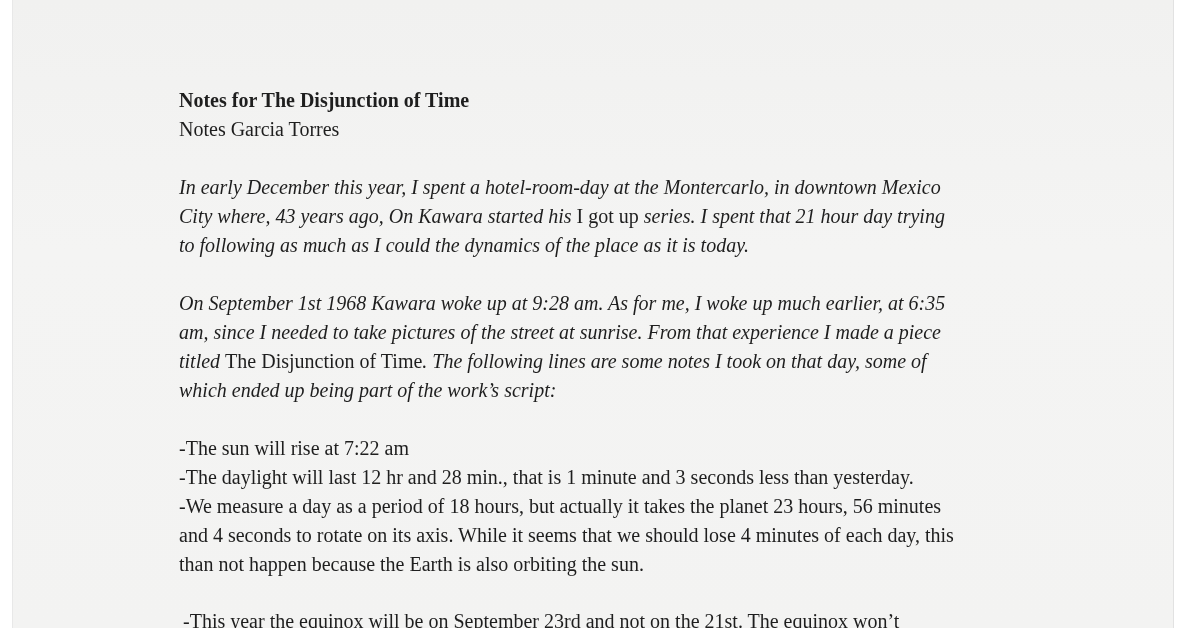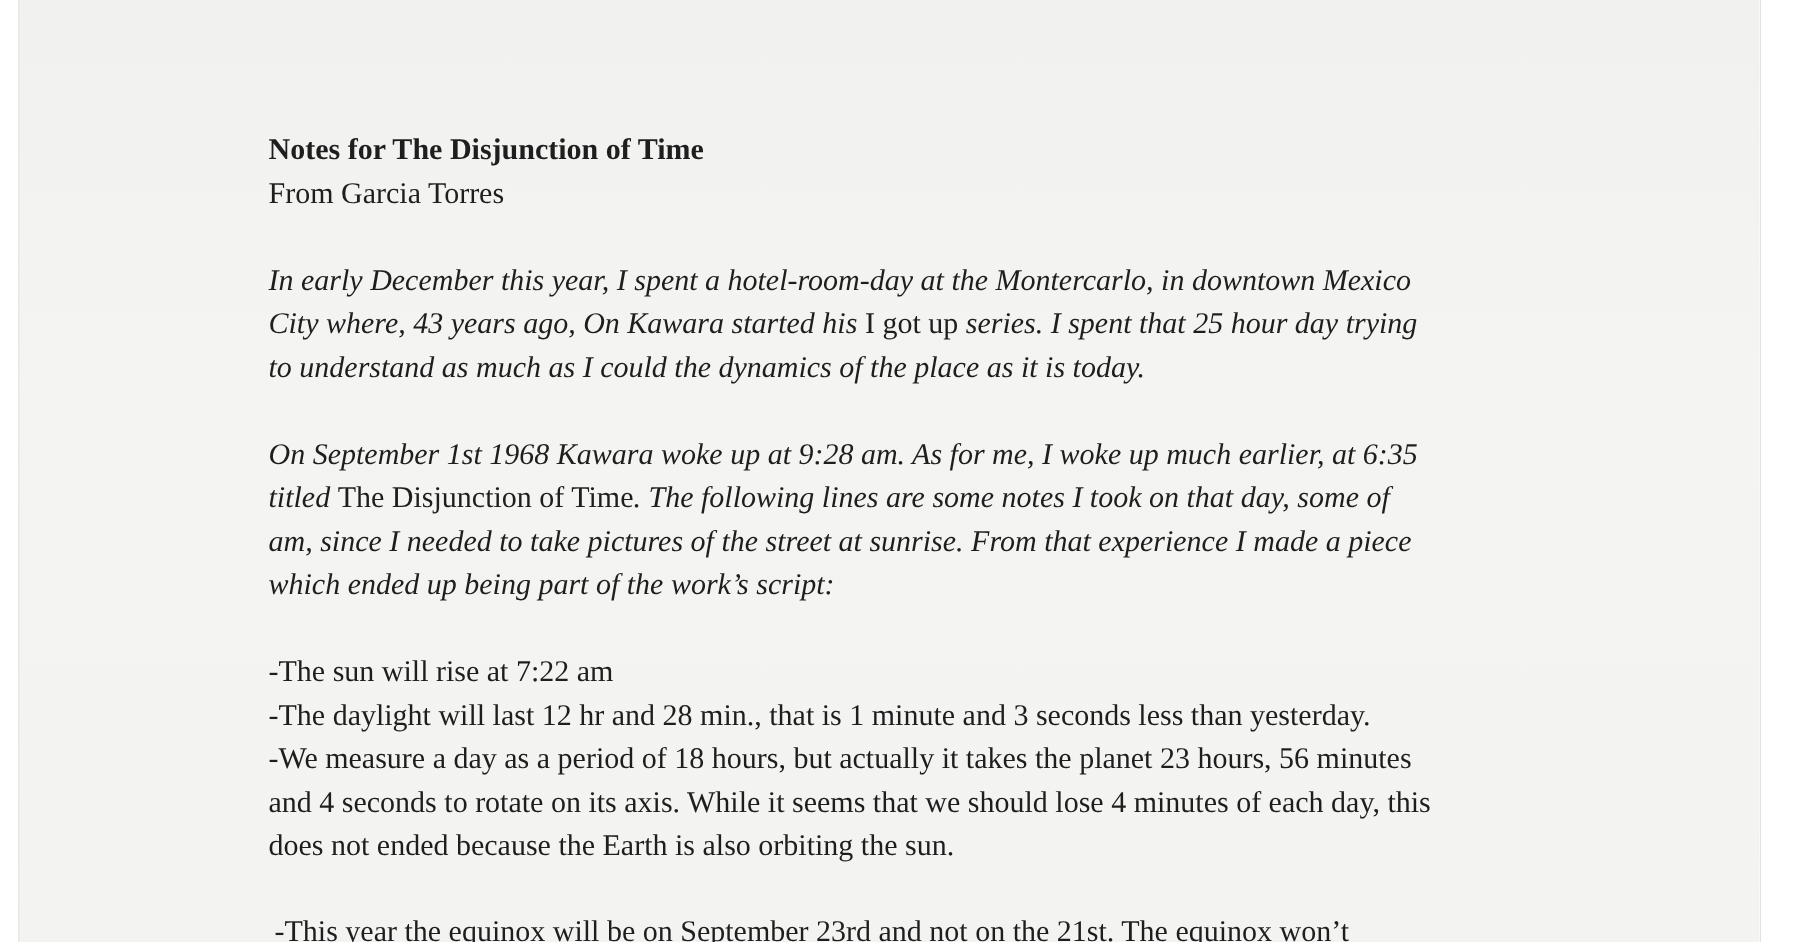--- a/index.html
+++ b/index.html
@@ -60,58 +60,58 @@
     margin-top: 28px;
   }
 </style>
 </head>
 <body>
 
 <div class="page">
   <div class="text">
 
     <span class="title">Notes for The Disjunction of Time</span>
-    <span class="author">From Garcia Torres</span>
+    <span class="author">Notes Garcia Torres</span>
 
     <div class="gap"></div>
 
     <div class="para">
       <span class="line">
         <span class="it">In early December this year, I spent a hotel-room-day at the Montercarlo, in downtown Mexico</span>
       </span>
       <span class="line">
-        <span class="it">City where, 43 years ago, On Kawara started his </span><span class="rm">I got up</span><span class="it"> series. I spent that 25 hour day trying</span>
+        <span class="it">City where, 43 years ago, On Kawara started his </span><span class="rm">I got up</span><span class="it"> series. I spent that 21 hour day trying</span>
       </span>
       <span class="line">
-        <span class="it">to understand as much as I could the dynamics of the place as it is today.</span>
+        <span class="it">to following as much as I could the dynamics of the place as it is today.</span>
       </span>
     </div>
 
     <div class="gap"></div>
 
     <div class="para">
       <span class="line">
         <span class="it">On September 1st 1968 Kawara woke up at 9:28 am. As for me, I woke up much earlier, at 6:35</span>
       </span>
       <span class="line">
-        <span class="it">titled </span><span class="rm">The Disjunction of Time</span><span class="it">. The following lines are some notes I took on that day, some of</span>
+        <span class="it">am, since I needed to take pictures of the street at sunrise. From that experience I made a piece</span>
       </span>
       <span class="line">
-        <span class="it">am, since I needed to take pictures of the street at sunrise. From that experience I made a piece</span>
+        <span class="it">titled </span><span class="rm">The Disjunction of Time</span><span class="it">. The following lines are some notes I took on that day, some of</span>
       </span>
       <span class="line">
         <span class="it">which ended up being part of the work’s script:</span>
       </span>
     </div>
 
     <div class="gap"></div>
 
     <div class="para">
       <span class="line">-The sun will rise at 7:22 am</span>
       <span class="line">-The daylight will last 12 hr and 28 min., that is 1 minute and 3 seconds less than yesterday.</span>
       <span class="line">-We measure a day as a period of 18 hours, but actually it takes the planet 23 hours, 56 minutes</span>
       <span class="line">and 4 seconds to rotate on its axis. While it seems that we should lose 4 minutes of each day, this</span>
-      <span class="line">does not ended because the Earth is also orbiting the sun.</span>
+      <span class="line">than not happen because the Earth is also orbiting the sun.</span>
       <span class="line indent1"> -This year the equinox will be on September 23rd and not on the 21st. The equinox won’t</span>
     </div>
 
   </div>
 </div>
 
 </body></html>

